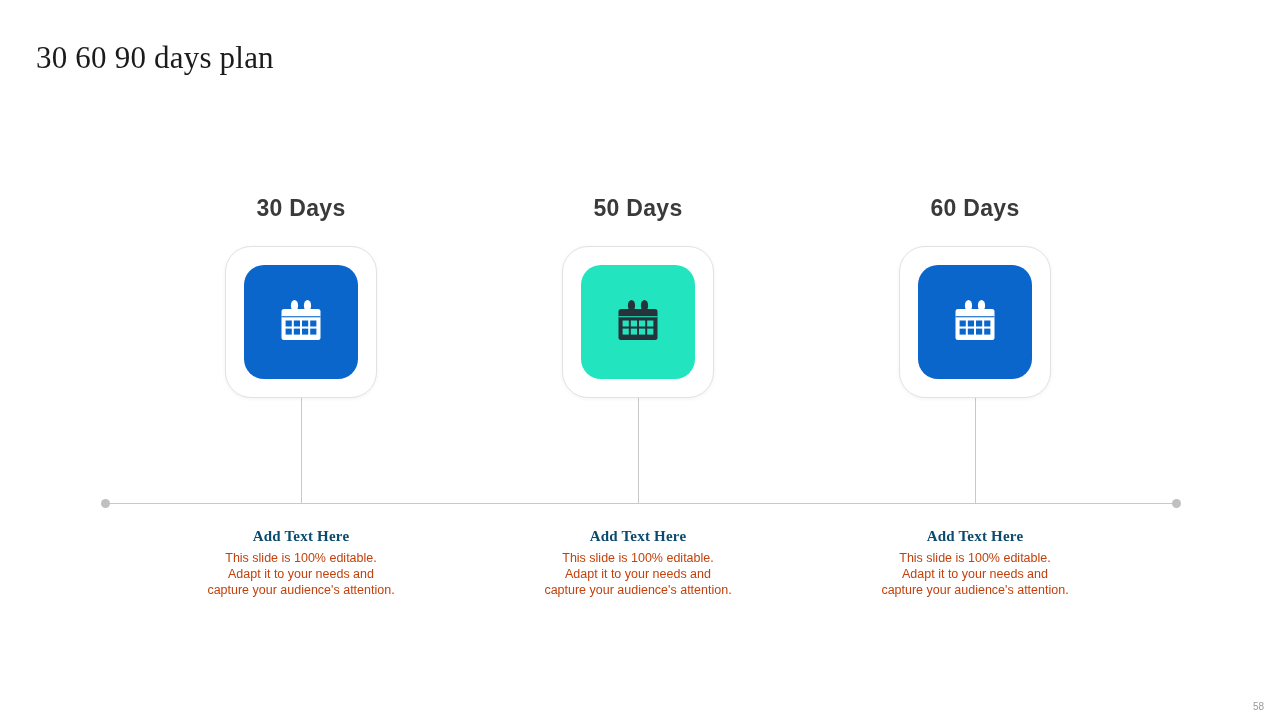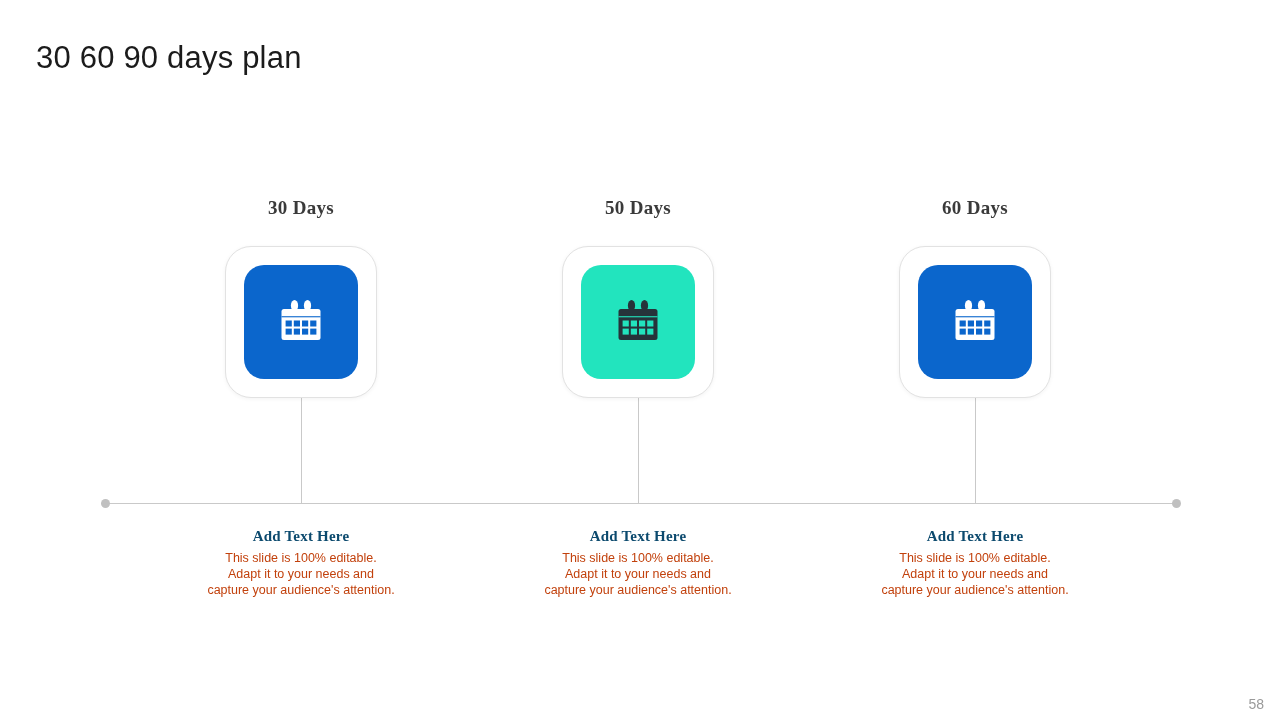--- a/index.html
+++ b/index.html
@@ -14,21 +14,21 @@
     overflow: hidden;
     font-family: "Liberation Sans", sans-serif;
     -webkit-font-smoothing: antialiased;
   }
 
   
   .slide-title {
     position: absolute;
     left: 36px;
     top: 40px;
-    font-family: Liberation Sans, sans-serif;
+    font-family: Liberation Serif, serif;
     font-size: 31px;
     font-weight: 400;
     color: #1b1b1b;
     letter-spacing: 0.2px;
     white-space: nowrap;
   }
 
   
   .timeline-axis {
     position: absolute;
@@ -61,22 +61,22 @@
     position: absolute;
     top: 198px;
     width: 260px;
     text-align: center;
   }
   .column.c0 { left: 171px; }
   .column.c1 { left: 508px; }
   .column.c2 { left: 845px; }
 
   .col-heading {
-    font-family: Liberation Serif, serif;
-    font-size: 19px;
+    font-family: Liberation Sans, sans-serif;
+    font-size: 23px;
     font-weight: bold;
     color: #3a3a3a;
     letter-spacing: 0.3px;
     line-height: 20px;
     margin-bottom: 28px;
   }
 
   
   .icon-card {
     width: 152px;
@@ -144,21 +144,21 @@
     line-height: 16px;
   }
   .caption-body .line { display: block; white-space: nowrap; }
 
   
   .page-number {
     position: absolute;
     right: 16px;
     bottom: 8px;
     font-family: "Liberation Sans", sans-serif;
-    font-size: 14px;
+    font-size: 10px;
     color: #9a9a9a;
   }
 </style>
 </head>
 <body>
 
 <div class="slide-title">30 60 90 days plan</div>
 
 <div class="timeline-axis"></div>
 <div class="timeline-endpoint left"></div>

